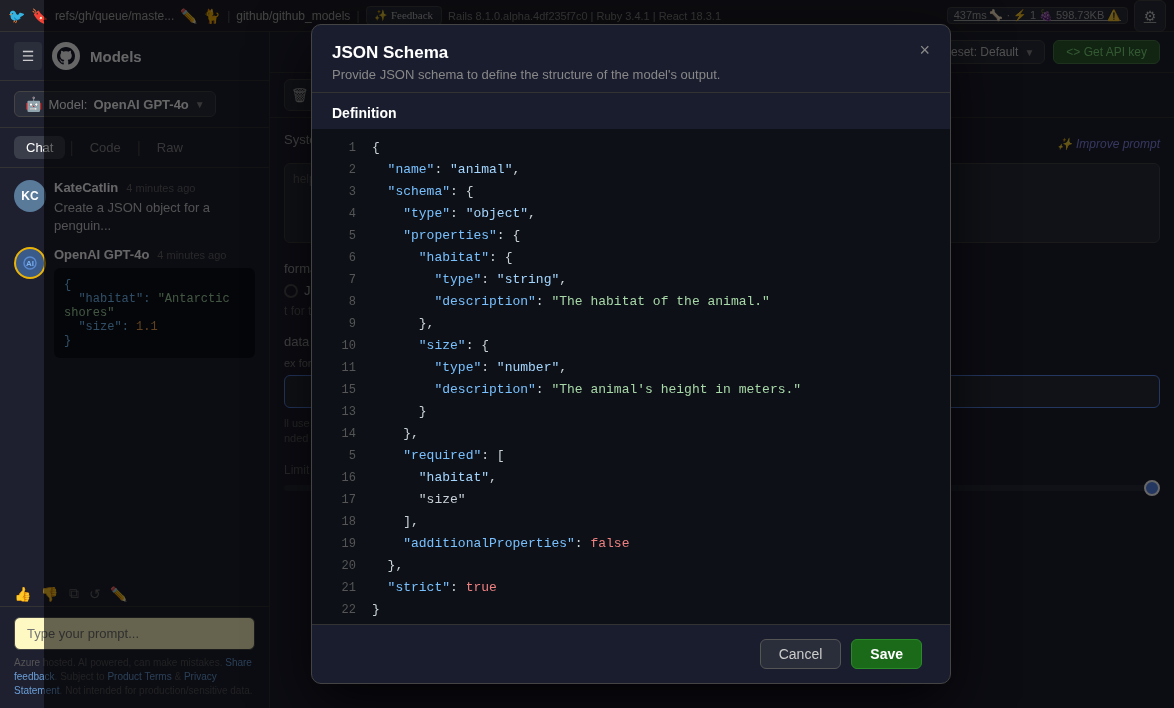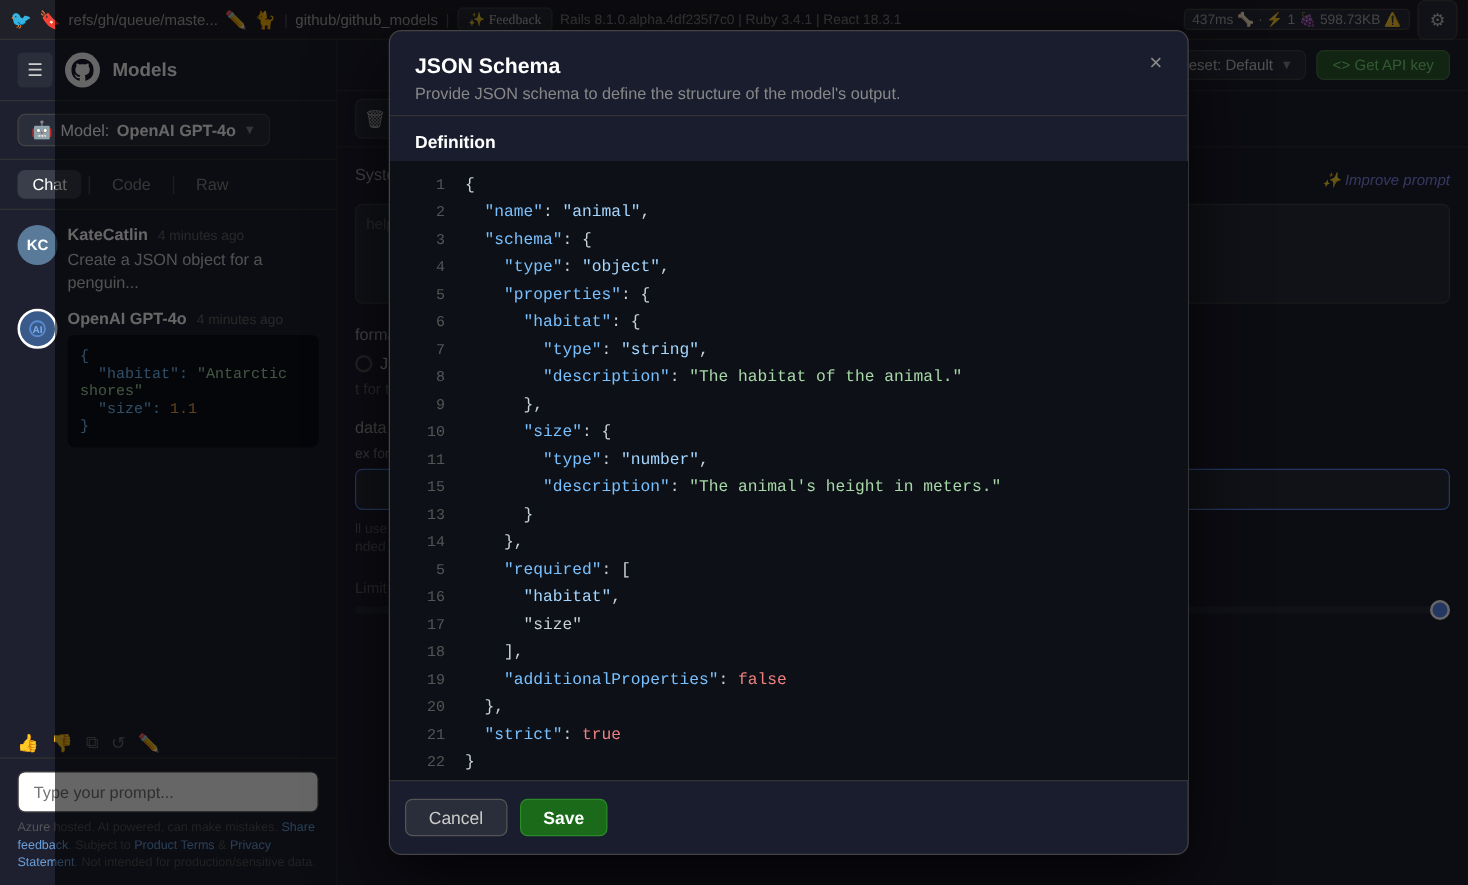--- a/index.html
+++ b/index.html
@@ -46,20 +46,21 @@
     .topbar-meta {
       color: #888;
       font-size: 11px;
     }
     .topbar-right {
       display: flex;
       align-items: center;
       gap: 6px;
       font-size: 11px;
       color: #aaa;
+      text-decoration: underline;
     }
     .topbar-badge {
       background: #2a2d3a;
       border: 1px solid #444;
       border-radius: 4px;
       padding: 1px 6px;
       font-size: 11px;
     }
 
     
@@ -188,21 +189,21 @@
       justify-content: center;
       font-size: 12px;
       font-weight: 600;
     }
     .avatar-user {
       background: #5a7a9a;
       color: #fff;
     }
     .avatar-ai {
       background: #3a5a8a;
-      border: 2px solid #ffffff;
+      border: 2px solid #eab308;
     }
     .message-content {
       flex: 1;
     }
     .message-header {
       display: flex;
       align-items: baseline;
       gap: 8px;
       margin-bottom: 4px;
     }
@@ -246,21 +247,21 @@
       font-size: 14px;
     }
 
     
     .chat-input-area {
       padding: 10px 14px;
       border-top: 1px solid #333;
     }
     .chat-input {
       width: 100%;
-      background: #ffffff;
+      background: #fef9c3;
       border: 1px solid #444;
       border-radius: 6px;
       padding: 8px 12px;
       color: #888;
       font-size: 13px;
       outline: none;
     }
     .chat-footer {
       font-size: 10px;
       color: #555;
@@ -508,23 +509,24 @@
       color: #c9d1d9;
       line-height: 22px;
       white-space: pre;
     }
     .json-key { color: #79c0ff; }
     .json-str { color: #a5d6ff; }
     .json-str2 { color: #a8d8a8; }
     .json-bool { color: #f08080; }
 
     .modal-footer {
-      padding: 14px 12px;
+      padding: 14px 28px;
       border-top: 1px solid #333;
       display: flex;
+      justify-content: flex-end;
       gap: 10px;
     }
     .btn-cancel {
       background: #2a2d3a;
       border: 1px solid #555;
       border-radius: 6px;
       padding: 6px 18px;
       color: #ccc;
       font-size: 14px;
       cursor: pointer;

